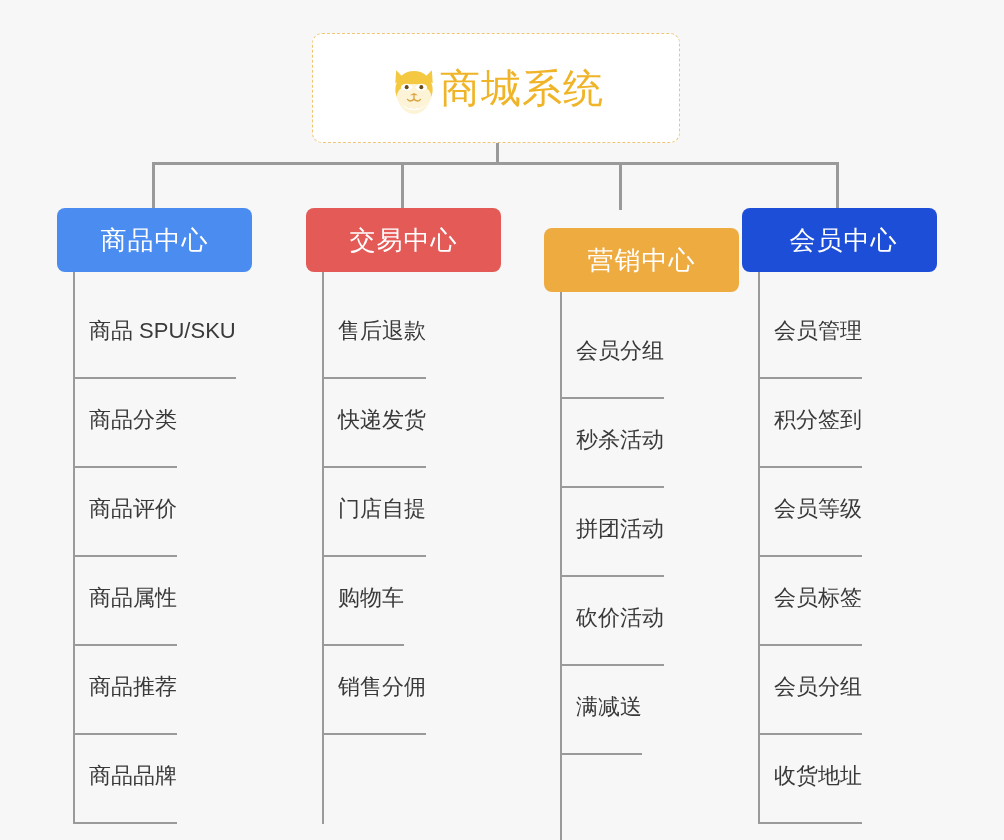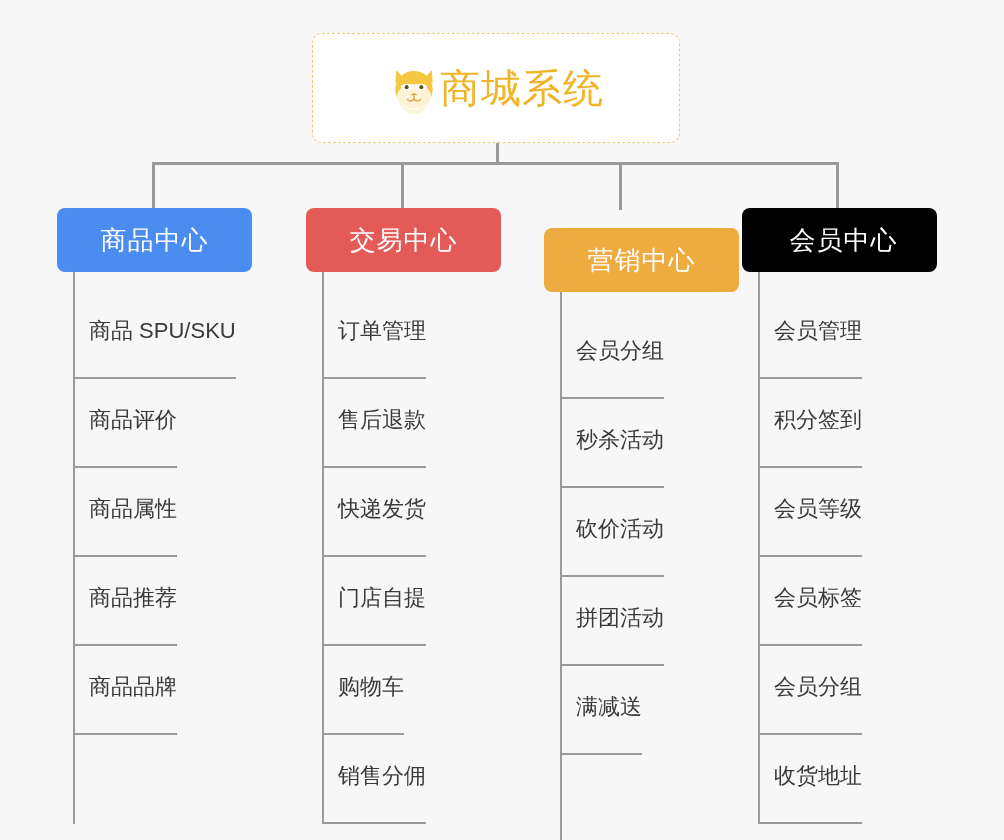--- a/index.html
+++ b/index.html
@@ -149,20 +149,24 @@
     <div class="cat-header" style="background: rgb(74, 140, 240); align-items: center;">
       <span>商品中心</span>
     </div>
     <div class="children">
       <div class="rail" style="height: 552px;"></div>
       <div class="leaf">
         <span class="leaf-label">商品 SPU/SKU</span>
         <span class="leaf-underline" style="width: 163px;"></span>
       </div>
       <div class="leaf">
+        <span class="leaf-label">商品分类</span>
+        <span class="leaf-underline" style="width: 104px;"></span>
+      </div>
+      <div class="leaf">
         <span class="leaf-label">商品评价</span>
         <span class="leaf-underline" style="width: 104px;"></span>
       </div>
       <div class="leaf">
         <span class="leaf-label">商品属性</span>
         <span class="leaf-underline" style="width: 104px;"></span>
       </div>
       <div class="leaf">
         <span class="leaf-label">商品推荐</span>
         <span class="leaf-underline" style="width: 104px;"></span>
@@ -174,24 +178,20 @@
     </div>
   </div>
 
   <div class="column" style="left:306px;">
     <div class="cat-header" style="background: rgb(227, 90, 87);">
       <span>交易中心</span>
     </div>
     <div class="children">
       <div class="rail" style="height: 552px;"></div>
       <div class="leaf">
-        <span class="leaf-label">订单管理</span>
-        <span class="leaf-underline" style="width: 104px;"></span>
-      </div>
-      <div class="leaf">
         <span class="leaf-label">售后退款</span>
         <span class="leaf-underline" style="width: 104px;"></span>
       </div>
       <div class="leaf">
         <span class="leaf-label">快递发货</span>
         <span class="leaf-underline" style="width: 104px;"></span>
       </div>
       <div class="leaf">
         <span class="leaf-label">门店自提</span>
         <span class="leaf-underline" style="width: 104px;"></span>
@@ -215,36 +215,36 @@
       <div class="rail" style="height: 552px;"></div>
       <div class="leaf">
         <span class="leaf-label">会员分组</span>
         <span class="leaf-underline" style="width: 104px;"></span>
       </div>
       <div class="leaf">
         <span class="leaf-label">秒杀活动</span>
         <span class="leaf-underline" style="width: 104px;"></span>
       </div>
       <div class="leaf">
+        <span class="leaf-label">拼团活动</span>
+        <span class="leaf-underline" style="width: 104px;"></span>
+      </div>
+      <div class="leaf">
         <span class="leaf-label">砍价活动</span>
-        <span class="leaf-underline" style="width: 104px;"></span>
-      </div>
-      <div class="leaf">
-        <span class="leaf-label">拼团活动</span>
         <span class="leaf-underline" style="width: 104px;"></span>
       </div>
       <div class="leaf">
         <span class="leaf-label">满减送</span>
         <span class="leaf-underline" style="width: 82px;"></span>
       </div>
     </div>
   </div>
 
   <div class="column" style="left:742px;">
-    <div class="cat-header" style="background: #000000; padding-left: 8px;">
+    <div class="cat-header" style="background: #1d4ed8; padding-left: 8px;">
       <span>会员中心</span>
     </div>
     <div class="children">
       <div class="rail" style="height: 552px;"></div>
       <div class="leaf">
         <span class="leaf-label">会员管理</span>
         <span class="leaf-underline" style="width: 104px;"></span>
       </div>
       <div class="leaf">
         <span class="leaf-label">积分签到</span>

